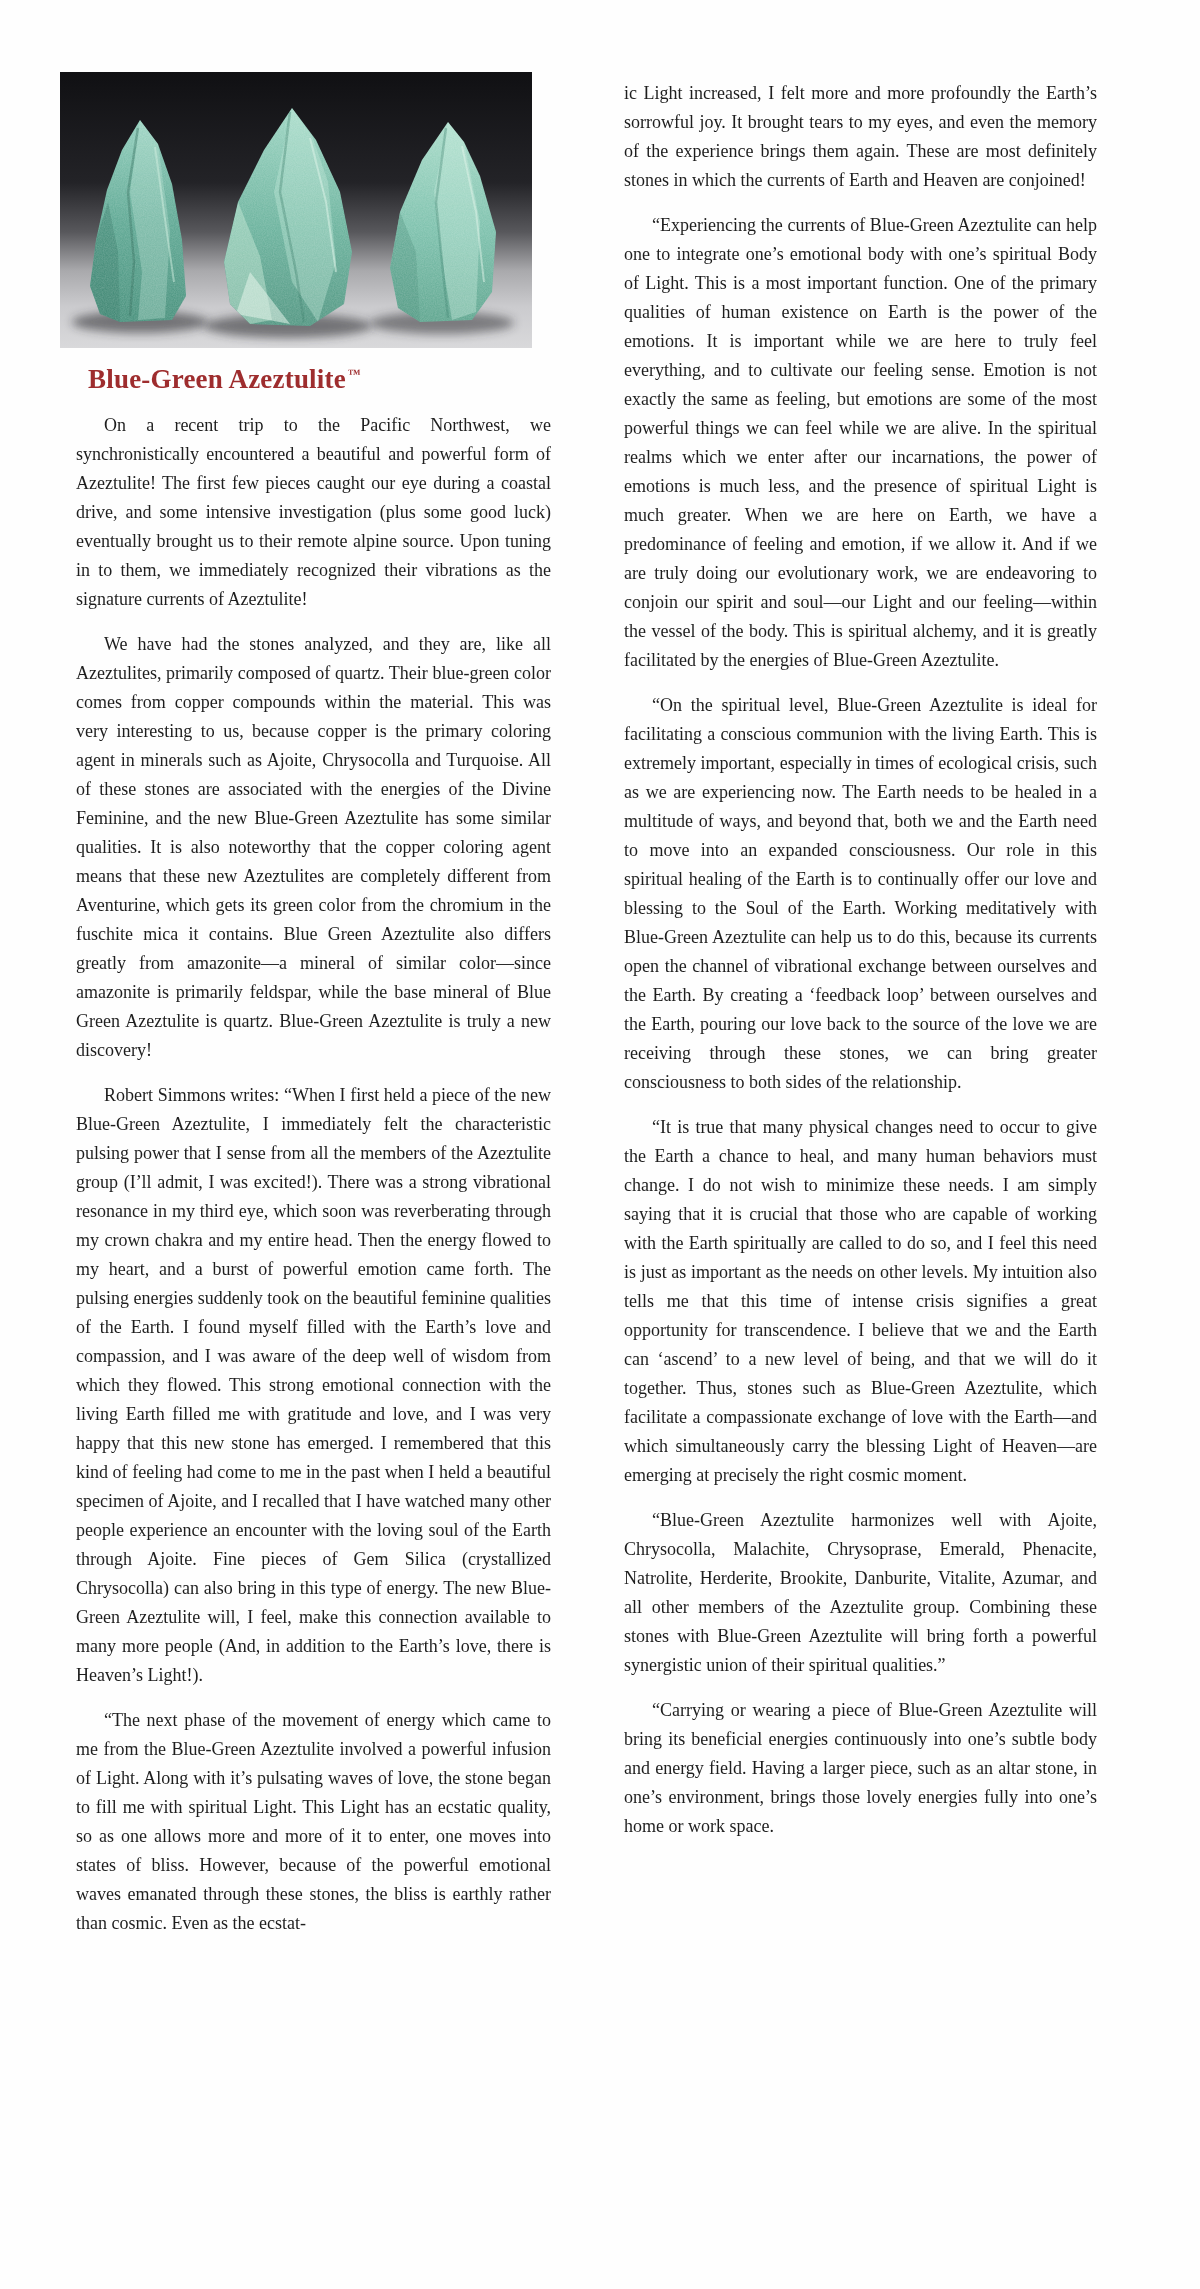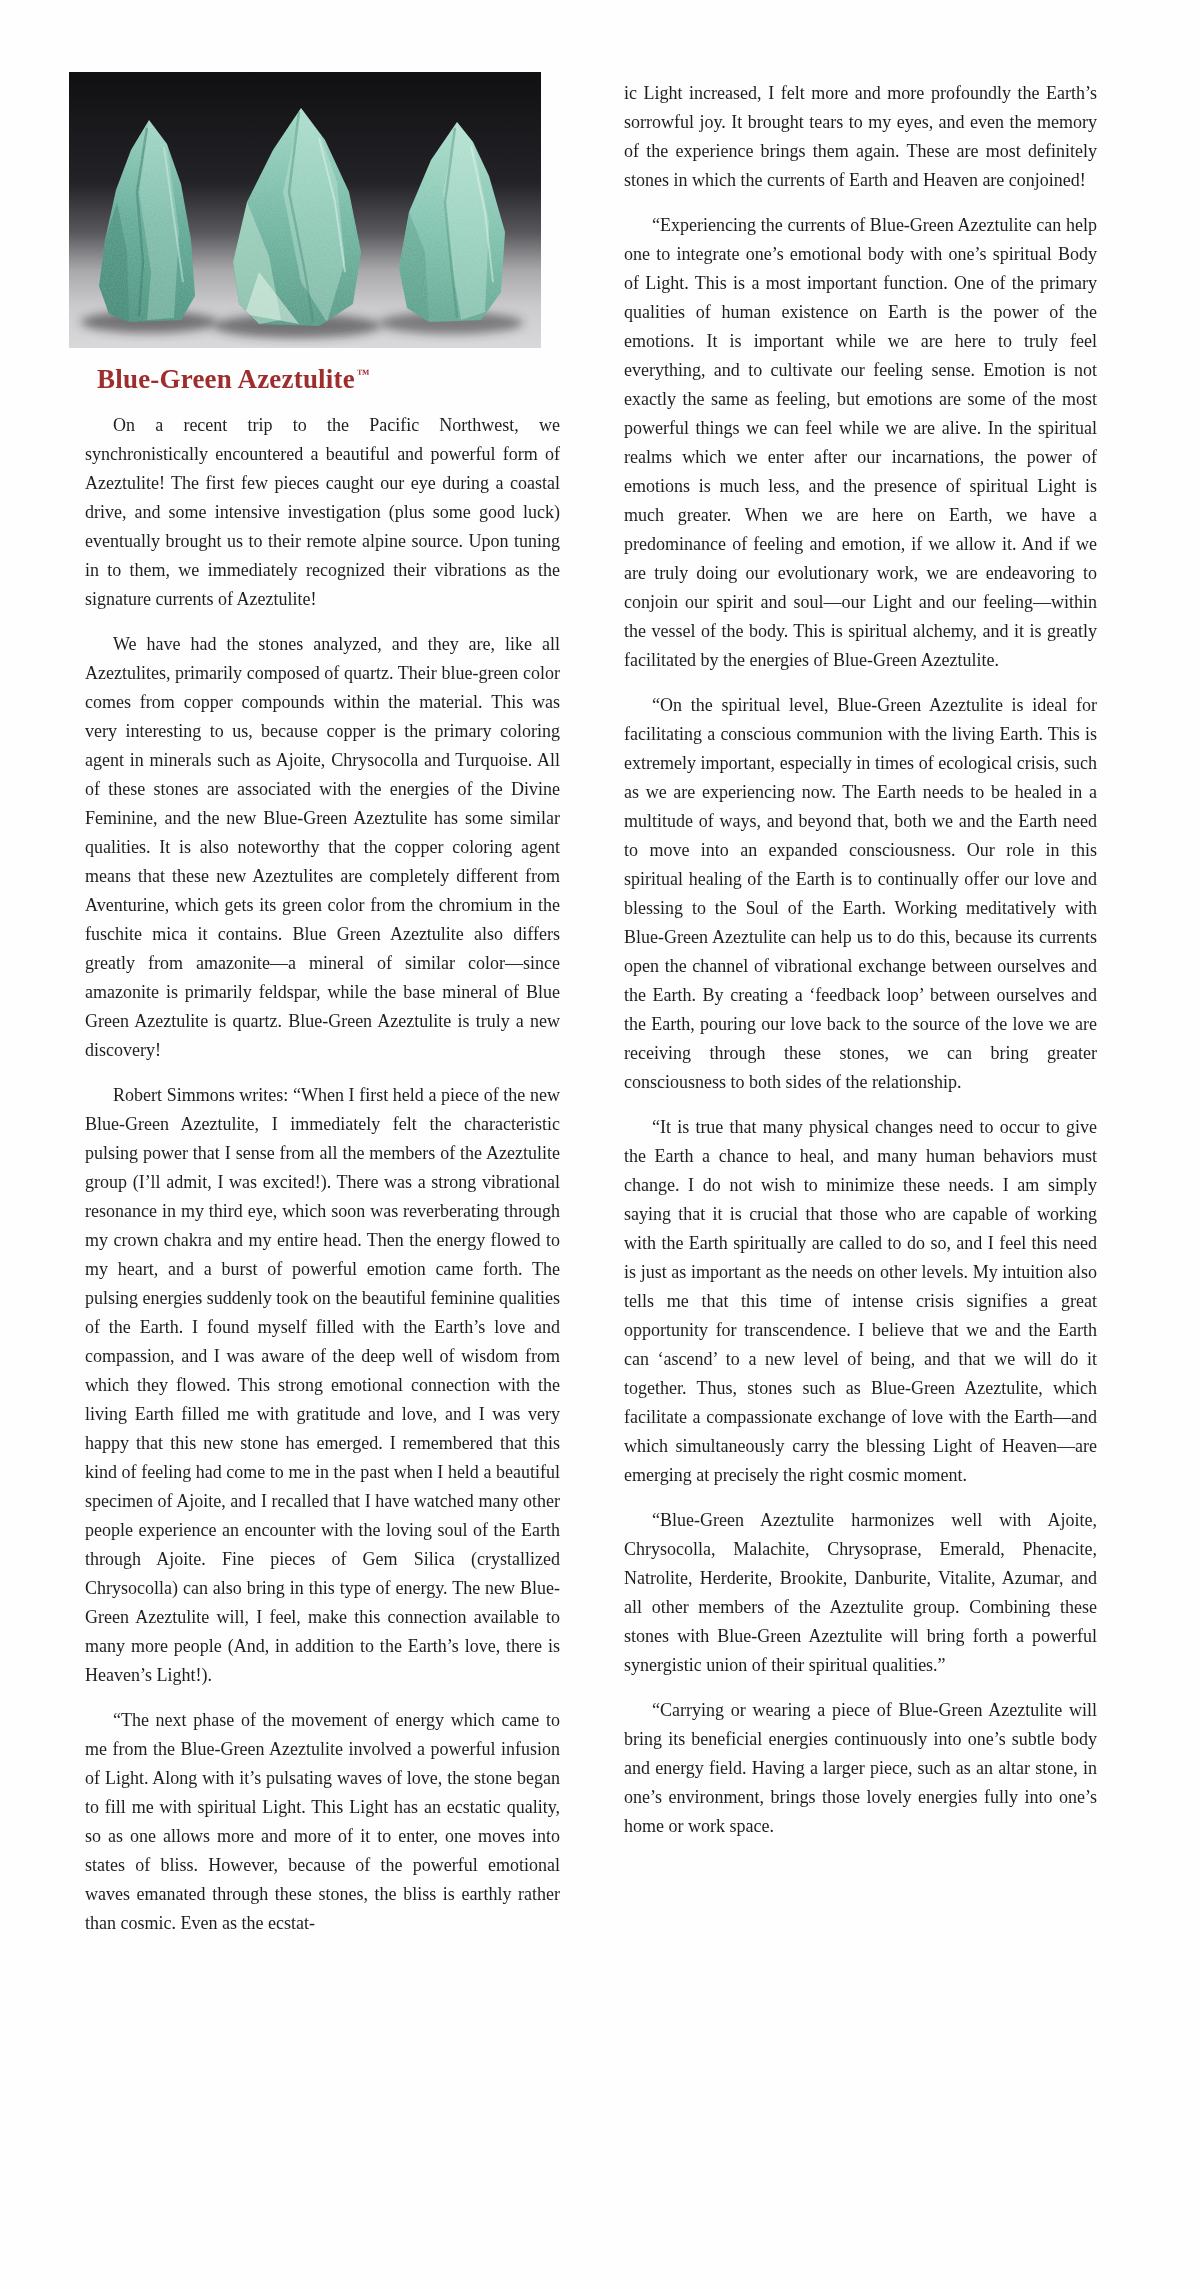--- a/index.html
+++ b/index.html
@@ -13,21 +13,21 @@
     height: 2289px;
     background: #fefefe;
     font-family: "Liberation Serif", "DejaVu Serif", serif;
     overflow: hidden;
   }
   .col {
     position: absolute;
     overflow: hidden;
   }
   .col-left {
-    left: 69px;
+    left: 60px;
     top: 72px;
     width: 507px;
     height: 2200px;
   }
   .col-right {
     left: 608px;
     top: 63px;
     width: 505px;
     height: 2226px;
   }

